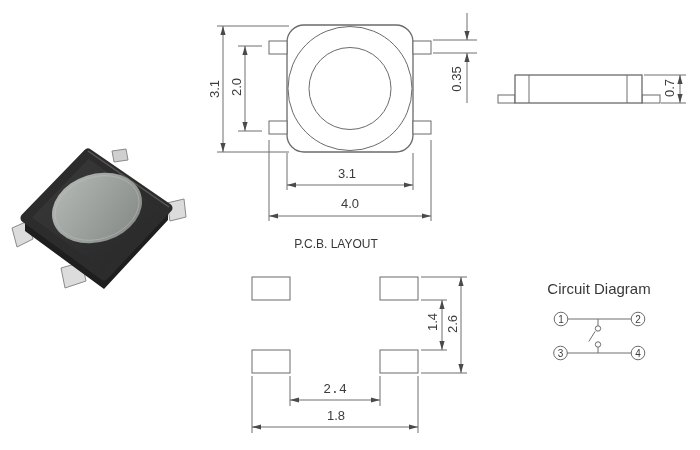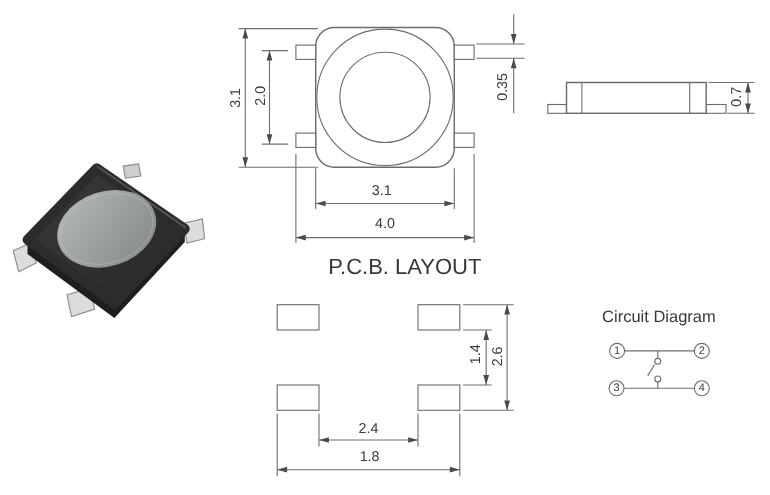--- a/index.html
+++ b/index.html
@@ -117,32 +117,32 @@
       <circle class="thin" cx="598" cy="328.5" r="2.7"></circle>
       <circle class="thin" cx="598" cy="344.5" r="2.7"></circle>
       <circle class="thin" cx="561" cy="319" r="6.8"></circle>
       <circle class="thin" cx="638" cy="319" r="6.8"></circle>
       <circle class="thin" cx="560.5" cy="353" r="6.8"></circle>
       <circle class="thin" cx="638" cy="353" r="6.8"></circle>
     </g>
   </svg>
 
 
-  <div class="sec-title" style="left:368px;top:244px;font-size:20px;">P.C.B. LAYOUT</div>
+  <div class="sec-title" style="left:336px;top:244px;font-size:12px;">P.C.B. LAYOUT</div>
   <div class="sec-title" style="left:599px;top:288px;font-size:15px;">Circuit Diagram</div>
 
   <div class="dim v" style="left:214px;top:89px;">3.1</div>
   <div class="dim v" style="left:236px;top:87px;">2.0</div>
   <div class="dim" style="left:347px;top:173px;">3.1</div>
   <div class="dim" style="left:350px;top:203px;">4.0</div>
   <div class="dim v" style="left:456px;top:79px;">0.35</div>
   <div class="dim v" style="left:669px;top:88px;">0.7</div>
   <div class="dim v" style="left:432px;top:322px;">1.4</div>
   <div class="dim v" style="left:452px;top:324px;">2.6</div>
-  <div class="dim" style="left:335px;top:389px;">2.4</div>
+  <div class="dim" style="left:335px;top:389px;font-family:Liberation Mono, monospace;">2.4</div>
   <div class="dim" style="left:336px;top:415px;">1.8</div>
 
   <div class="pin" style="left:561px;top:319px;">1</div>
   <div class="pin" style="left:638px;top:319px;">2</div>
   <div class="pin" style="left:560.5px;top:353px;">3</div>
   <div class="pin" style="left:638px;top:353px;">4</div>
 
 </div>
 
 </body></html>

